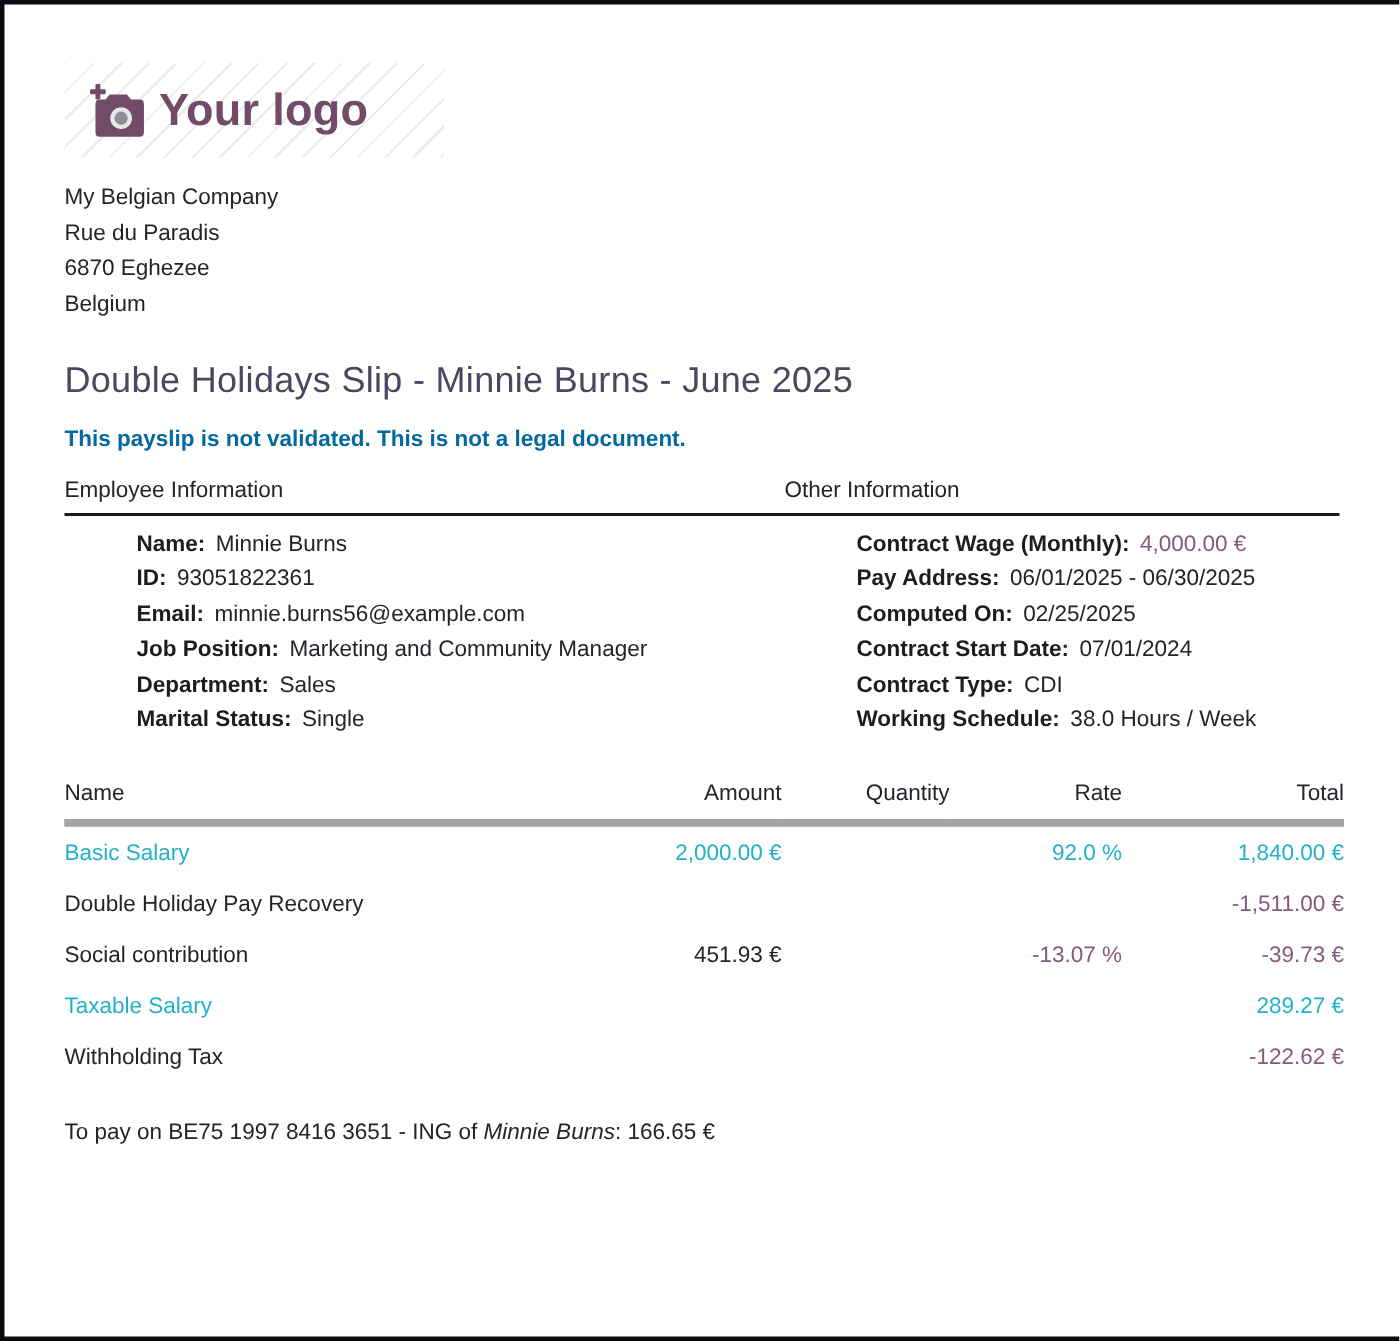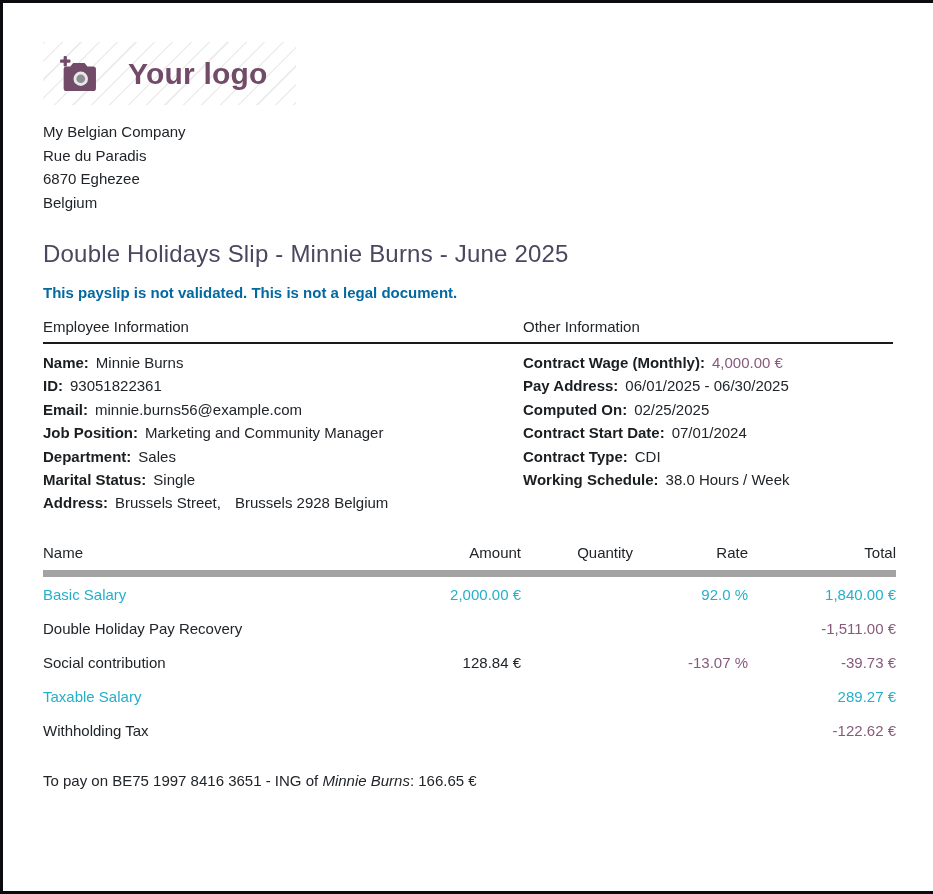--- a/index.html
+++ b/index.html
@@ -25,21 +25,20 @@
   .logo-wrap {
     margin-top: 39px;
     width: 253px;
     height: 63px;
     display: flex;
     align-items: center;
     padding-left: 12px;
     background-image: repeating-linear-gradient(135deg,
       rgba(120,120,130,0.13) 0px, rgba(120,120,130,0.13) 1.6px,
       transparent 1.6px, transparent 13px);
-    gap: 22px;
   }
   .logo-icon { width: 42px; height: 38px; flex: 0 0 auto; margin-right: 9px; }
   .logo-text {
     font-size: 30px;
     font-weight: 700;
     color: #714B67;
     letter-spacing: 0.2px;
     white-space: nowrap;
   }
 
@@ -59,39 +58,39 @@
   
   .info-section { margin-top: 17px; }
   .info-headings {
     display: flex;
     padding-bottom: 7px;
     border-bottom: 2px solid #1a1a1a;
   }
   .info-col-left { width: 480px; flex: 0 0 auto; }
   .info-col-right { flex: 1 1 auto; }
   .info-body { display: flex; padding-top: 7px; }
-  .field-row { line-height: 23.4px; white-space: nowrap; }
+  .field-row { line-height: 23.4px; white-space: nowrap; margin-left: 48px; }
   .field-label { font-weight: 700; color: #1b1e21; }
   .field-value { margin-left: 7px; }
   .field-value2 { margin-left: 14px; }
   .v-purple { color: #875A7B; }
 
   
   table.pay-table {
     width: 853px;
     margin-top: 29px;
     border-collapse: collapse;
     table-layout: fixed;
   }
   .pay-table th {
     font-weight: 400;
     color: #212529;
     text-align: right;
     padding: 0 0 9px 0;
-    border-bottom: 7px solid #a3a3a3;
+    border-bottom: 5px solid #a3a3a3;
   }
   .pay-table th.col-name { text-align: left; }
   .pay-table td {
     padding: 9px 0 8px 0;
     text-align: right;
     white-space: nowrap;
   }
   .pay-table td.col-name { text-align: left; }
   .c-teal { color: #24b0c8; }
   .c-purple { color: #875A7B; }
@@ -146,23 +145,20 @@
           </div>
           <div class="field-row">
             <span class="field-label">Job Position:</span><span class="field-value">Marketing and Community Manager</span>
           </div>
           <div class="field-row">
             <span class="field-label">Department:</span><span class="field-value">Sales</span>
           </div>
           <div class="field-row">
             <span class="field-label">Marital Status:</span><span class="field-value">Single</span>
           </div>
-          <div class="field-row">
-            <span class="field-label">Address:</span><span class="field-value">Brussels Street,</span><span class="field-value2">Brussels 2928 Belgium</span>
-          </div>
         </div>
         <div class="info-col-right">
           <div class="field-row">
             <span class="field-label">Contract Wage (Monthly):</span><span class="field-value v-purple">4,000.00 €</span>
           </div>
           <div class="field-row">
             <span class="field-label">Pay Address:</span><span class="field-value">06/01/2025 - 06/30/2025</span>
           </div>
           <div class="field-row">
             <span class="field-label">Computed On:</span><span class="field-value">02/25/2025</span>
@@ -207,21 +203,21 @@
         </tr>
         <tr>
           <td class="col-name">Double Holiday Pay Recovery</td>
           <td></td>
           <td></td>
           <td></td>
           <td class="c-purple">-1,511.00 €</td>
         </tr>
         <tr>
           <td class="col-name">Social contribution</td>
-          <td>128.84 €</td>
+          <td>451.93 €</td>
           <td></td>
           <td class="c-purple">-13.07 %</td>
           <td class="c-purple">-39.73 €</td>
         </tr>
         <tr>
           <td class="col-name c-teal">Taxable Salary</td>
           <td class="c-teal"></td>
           <td class="c-teal"></td>
           <td class="c-teal"></td>
           <td class="c-teal">289.27 €</td>

